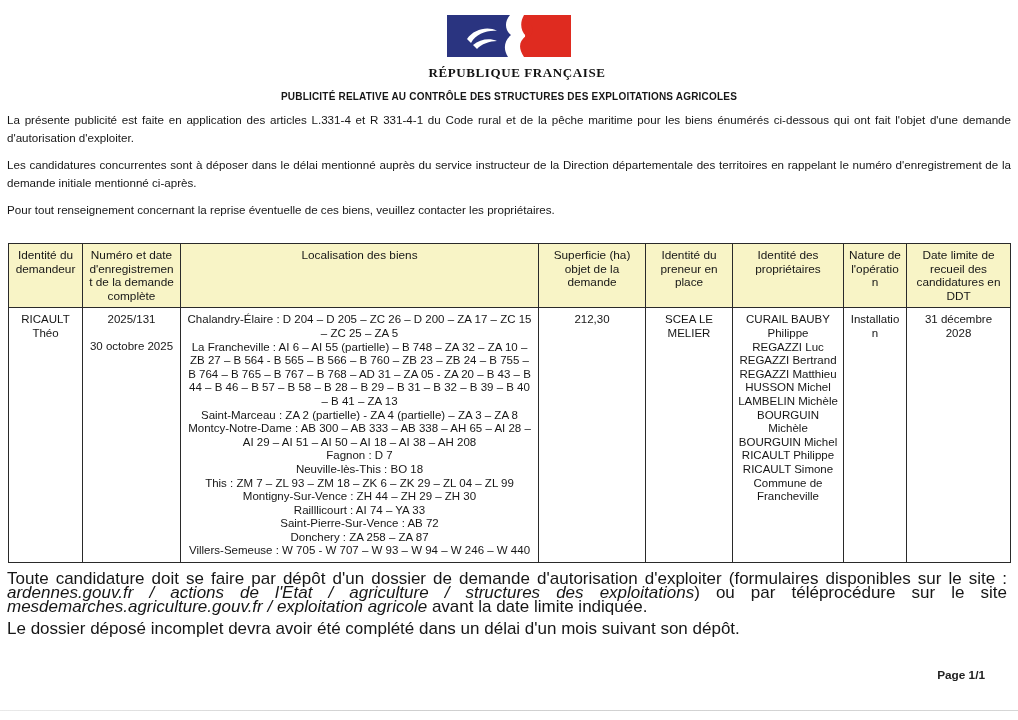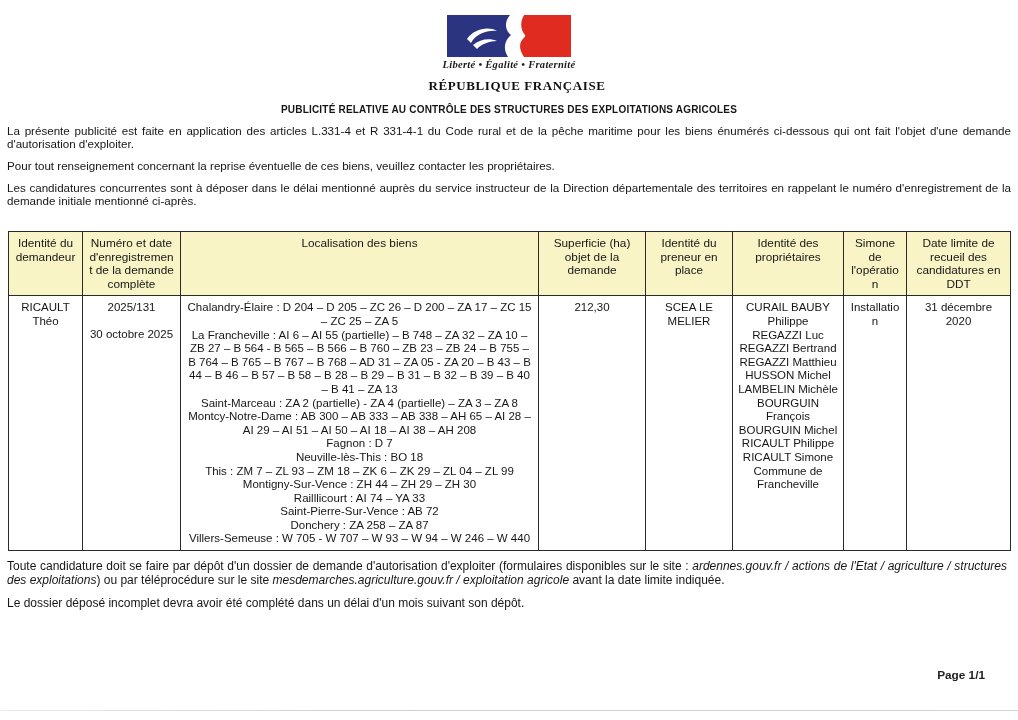--- a/index.html
+++ b/index.html
@@ -25,21 +25,21 @@
     font-weight:bold;font-size:13px;letter-spacing:0.6px;
     margin-top:8px;color:#111;padding-left:16px;
   }
 
   
   .doc-title{
     text-align:center;font-weight:bold;font-size:10px;
     margin:10px 8px 0 8px;letter-spacing:0.2px;
   }
   .intro{
-    font-size:11.6px;line-height:13px;
+    font-size:11.6px;line-height:18px;
     margin:9px 7px 0 7px;text-align:justify;
   }
 
   
   table.biens{
     border-collapse:collapse;
     margin:24px 8px 0 8px;
     width:1002px;
     table-layout:fixed;
     font-size:11.5px;
@@ -58,21 +58,21 @@
     font-weight:normal;
     font-size:11.8px;
     height:54px;
   }
   td.loc div{margin:0;}
   td.props div{margin:0;}
   .cell-gap{height:13px;}
 
   
   .footer-p{
-    font-size:12px;line-height:13.8px;
+    font-size:17px;line-height:13.8px;
     margin:9px 11px 0 7px;text-align:justify;
   }
   .footer-p .it{font-style:italic;}
   .page-num{
     position:absolute;right:33px;top:668px;
     font-size:11.8px;font-weight:bold;color:#222;
   }
   .scan-edge{
     position:absolute;left:0;right:0;top:710px;height:1px;
     background:linear-gradient(to right,#e9e9e9,#cfcfcf 40%,#d6d6d6);
@@ -85,50 +85,49 @@
 
   <div class="logo-block">
     <svg class="logo-flag" width="124" height="42" viewBox="0 0 124 42">
       <rect x="0" y="0" width="71" height="42" fill="#2a3480"></rect>
       <rect x="71" y="0" width="53" height="42" fill="#df2b20"></rect>
       <path d="M63,0 C57,7 58,15 64,20 C57,26 56,34 61,42 L77,42 C71,33 72,26 79,21 C73,15 73,7 77,0 Z" fill="#ffffff"></path>
       <path d="M79,7 C84,8 87,13 85,18 C83,23 79,26 75,30 C78,24 79,19 78,14 Z" fill="#df2b20"></path>
       <path d="M20,24 C27,14 41,11 50,16 C40,15 29,19 24,28 Z" fill="#ffffff"></path>
       <path d="M26,30 C33,24 43,23 50,26 C43,26 34,29 30,34 Z" fill="#ffffff"></path>
     </svg>
-    <div class="logo-motto">Liberté • Égalité • Fraternité</div>
     <div class="logo-republic">RÉPUBLIQUE FRANÇAISE</div>
   </div>
 
   <div class="doc-title">PUBLICITÉ RELATIVE AU CONTRÔLE DES STRUCTURES DES EXPLOITATIONS AGRICOLES</div>
 
   <p class="intro">La présente publicité est faite en application des articles L.331-4 et R 331-4-1 du Code rural et de la pêche maritime pour les biens énumérés ci-dessous qui ont fait l'objet d'une demande d'autorisation d'exploiter.</p>
+  <p class="intro">Les candidatures concurrentes sont à déposer dans le délai mentionné auprès du service instructeur de la Direction départementale des territoires en rappelant le numéro d'enregistrement de la demande initiale mentionné ci-après.</p>
   <p class="intro">Pour tout renseignement concernant la reprise éventuelle de ces biens, veuillez contacter les propriétaires.</p>
-  <p class="intro">Les candidatures concurrentes sont à déposer dans le délai mentionné auprès du service instructeur de la Direction départementale des territoires en rappelant le numéro d'enregistrement de la demande initiale mentionné ci-après.</p>
 
   <table class="biens">
     <colgroup>
       <col style="width:74px">
         <col style="width:98px">
         <col style="width:358px">
       <col style="width:107px">
         <col style="width:87px">
         <col style="width:111px">
       <col style="width:63px">
         <col style="width:104px">
     </colgroup>
     <thead>
       <tr>
         <th>Identité du demandeur</th>
         <th>Numéro et date d'enregistrement de la demande complète</th>
         <th>Localisation des biens</th>
         <th>Superficie (ha) objet de la demande</th>
         <th>Identité du preneur en place</th>
         <th>Identité des propriétaires</th>
-        <th>Simone de l'opération</th>
+        <th>Nature de l'opération</th>
         <th>Date limite de recueil des candidatures en DDT</th>
       </tr>
     </thead>
     <tbody>
       <tr>
         <td>
           <div>RICAULT</div>
           <div>Théo</div>
         </td>
         <td>
@@ -152,28 +151,28 @@
           </td>
         <td>212,30</td>
         <td>SCEA LE MELIER</td>
         <td class="props">
             <div>CURAIL BAUBY Philippe</div>
             <div>REGAZZI Luc</div>
             <div>REGAZZI Bertrand</div>
             <div>REGAZZI Matthieu</div>
             <div>HUSSON Michel</div>
             <div>LAMBELIN Michèle</div>
-            <div>BOURGUIN François</div>
+            <div>BOURGUIN Michèle</div>
             <div>BOURGUIN Michel</div>
             <div>RICAULT Philippe</div>
             <div>RICAULT Simone</div>
             <div>Commune de Francheville</div>
           </td>
         <td>Installation</td>
-        <td>31 décembre 2020</td>
+        <td>31 décembre 2028</td>
       </tr>
     </tbody>
   </table>
 
   <p class="footer-p"><span>Toute candidature doit se faire par dépôt d'un dossier de demande d'autorisation d'exploiter (formulaires disponibles sur le site : </span><span class="it">ardennes.gouv.fr / actions de l'Etat / agriculture / structures des exploitations</span><span>) ou par téléprocédure sur le site </span><span class="it">mesdemarches.agriculture.gouv.fr / exploitation agricole</span><span> avant la date limite indiquée.</span></p>
   <p class="footer-p">Le dossier déposé incomplet devra avoir été complété dans un délai d'un mois suivant son dépôt.</p>
 
   <div class="page-num">Page 1/1</div>
   <div class="scan-edge"></div>
 </div>

